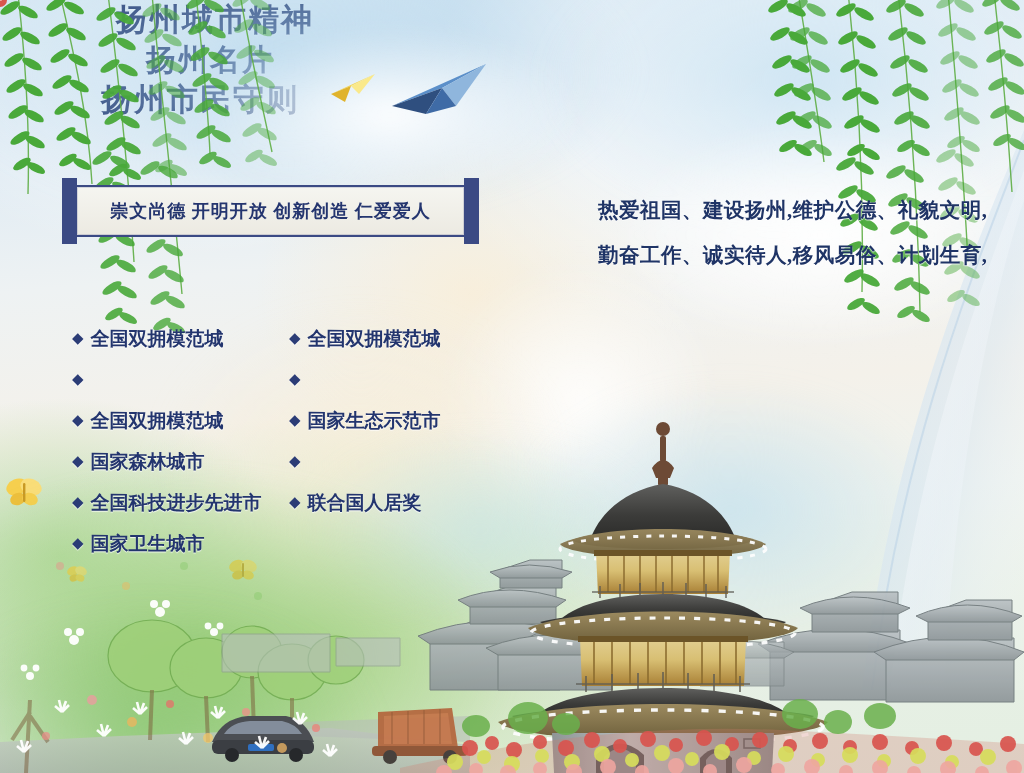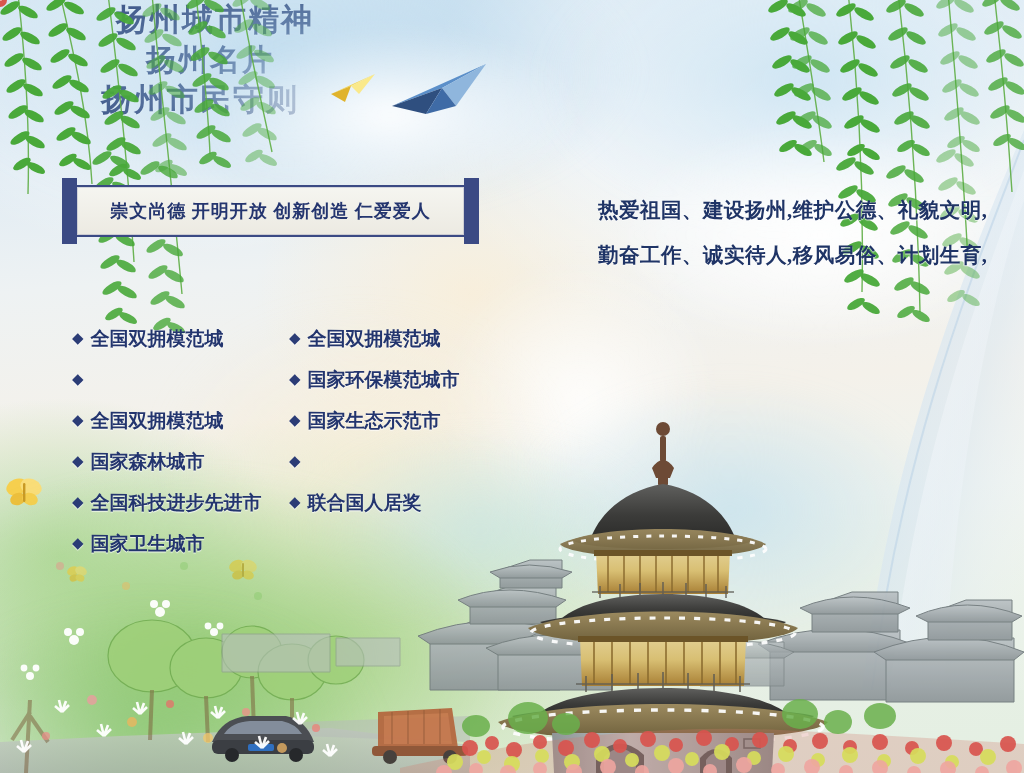--- a/index.html
+++ b/index.html
@@ -602,21 +602,20 @@
           <span>国家卫生城市</span>
         </div>
       </div>
       <div class="card-col c2">
         <div class="card-item">
           <span class="dia">◆</span>
           <span>全国双拥模范城</span>
         </div>
         <div class="card-item">
           <span class="dia">◆</span>
-          <span>国家环保模范城市</span>
         </div>
         <div class="card-item">
           <span class="dia">◆</span>
           <span>国家生态示范市</span>
         </div>
         <div class="card-item">
           <span class="dia">◆</span>
         </div>
         <div class="card-item">
           <span class="dia">◆</span>

